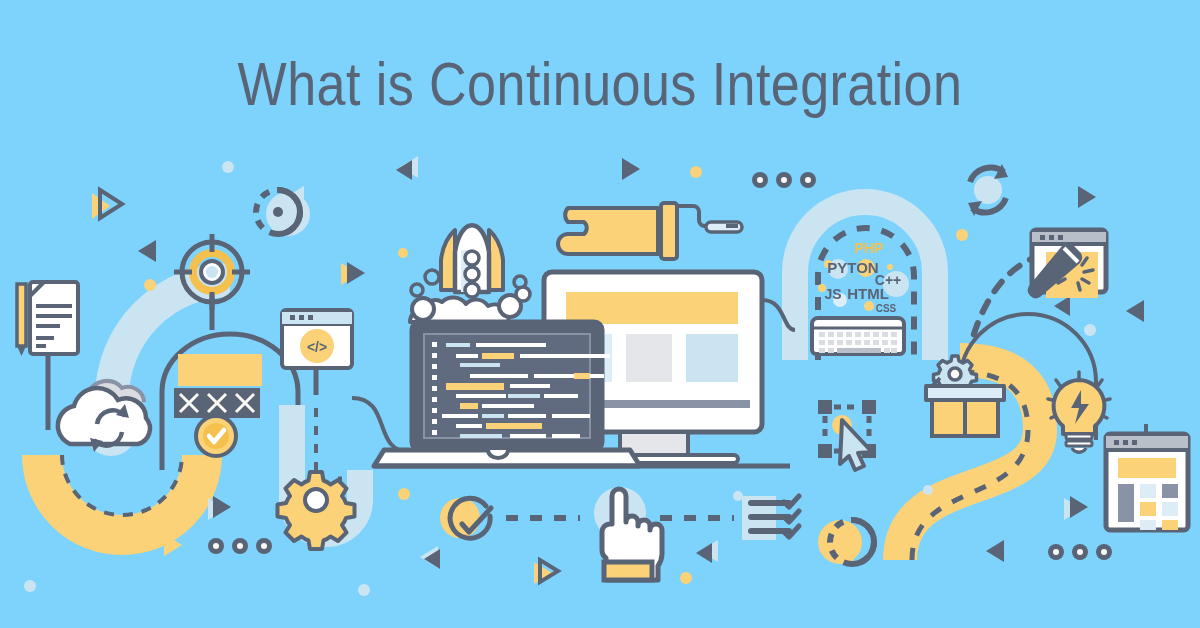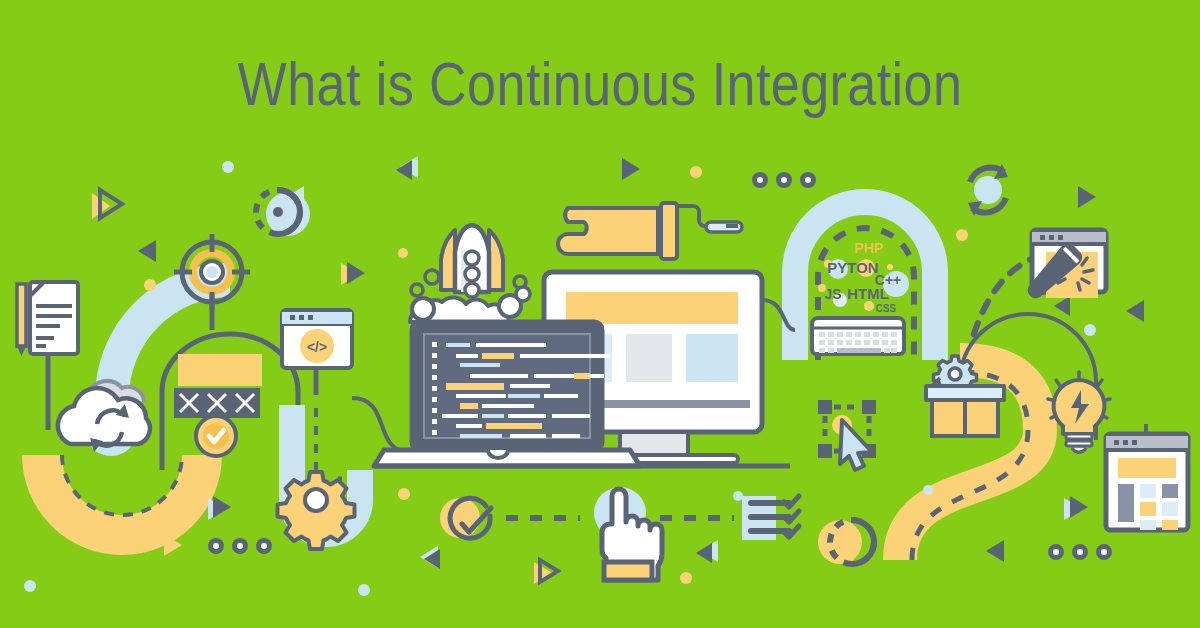--- a/index.html
+++ b/index.html
@@ -2,21 +2,21 @@
 <html><head>
 <meta charset="utf-8">
 <style>
   html,body{margin:0;padding:0;}
   body{
     width:1200px;height:628px;
     background:#FAF8F2;
     font-family:"Liberation Sans", sans-serif;
     overflow:hidden;
   }
-  #stage{position:relative;width:1200px;height:628px;background:#84cc16;}
+  #stage{position:relative;width:1200px;height:628px;background:#7dd3fc;}
   #title{
     position:absolute;left:0;top:48px;width:1200px;
     text-align:center;
     font-family:"Liberation Sans", sans-serif;
     font-size:62px;
     font-weight:400;
     letter-spacing:0.5px;
     color:#5A6477;
     transform:scaleX(0.84);
     transform-origin:50% 50%;

